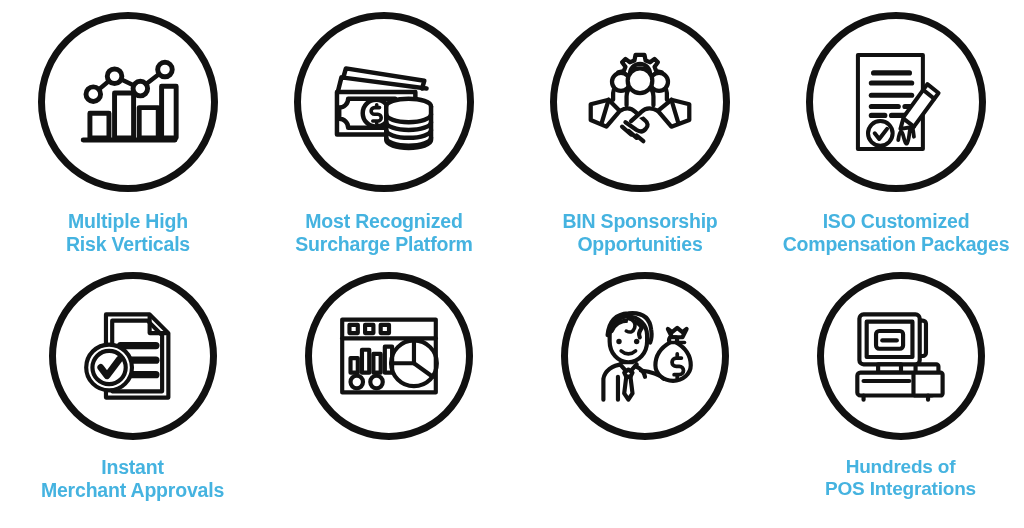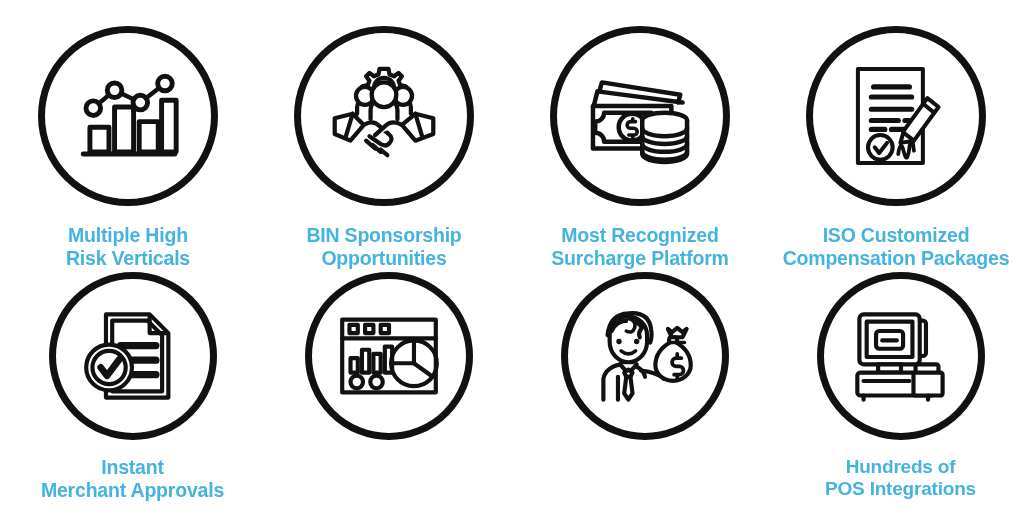--- a/index.html
+++ b/index.html
@@ -31,21 +31,21 @@
   .feature-row.row-2 { height: 264px; }
 
   .feature-cell {
     width: 256px;
     display: flex;
     flex-direction: column;
     align-items: center;
     box-sizing: border-box;
   }
 
-  .row-1 .feature-cell { padding-top: 26px; }
+  .row-1 .feature-cell { padding-top: 12px; }
   .row-2 .feature-cell { padding-top: 8px; margin-left: 9px; }
 
   .icon-circle {
     border-radius: 50%;
     border: 7px solid #111111;
     background: #ffffff;
     display: flex;
     align-items: center;
     justify-content: center;
     box-sizing: border-box;
@@ -102,51 +102,20 @@
             <polyline points="19,43 38,27 61,38 83,21" stroke-width="4"></polyline>
             <circle cx="19" cy="43" r="6.5" fill="#ffffff"></circle>
             <circle cx="38" cy="27" r="6.5" fill="#ffffff"></circle>
             <circle cx="61" cy="38" r="6.5" fill="#ffffff"></circle>
             <circle cx="83" cy="21" r="6.5" fill="#ffffff"></circle>
           </svg>
         </span>
       </div>
       <div class="feature-label">Multiple High
 Risk Verticals</div>
-    </div>
-
-    <div class="feature-cell">
-      <div class="icon-circle">
-        <span>
-          <svg viewBox="0 0 100 100" fill="none" stroke="#111111" stroke-width="3.8" stroke-linecap="round" stroke-linejoin="round">
-
-            <path d="M50 8 l4 0 1 5 4 1.5 4-3 3 3 -3 4 1.5 4 5 1 0 4 -5 1 -1.5 4 3 4 -3 3 -4-3 -4 1.5 -1 5 -4 0 -4 0 -1-5 -4-1.5 -4 3 -3-3 3-4 -1.5-4 -5-1 0-4 5-1 1.5-4 -3-4 3-3 4 3 4-1.5 1-5 z" fill="#ffffff"></path>
-            <circle cx="50" cy="25" r="9" fill="#ffffff"></circle>
-
-            <path d="M26 48 v-6 a7 7 0 0 1 14 0 v6" fill="#ffffff"></path>
-            <circle cx="33" cy="32" r="8" fill="#ffffff"></circle>
-            <path d="M60 48 v-6 a7 7 0 0 1 14 0 v6" fill="#ffffff"></path>
-            <circle cx="67" cy="32" r="8" fill="#ffffff"></circle>
-            <path d="M38 53 v-8 a12 12 0 0 1 24 0 v8" fill="#ffffff"></path>
-            <circle cx="50" cy="31" r="11" fill="#ffffff"></circle>
-
-            <path d="M6 52 l16-4 10 10 -12 14 -14-6 z" fill="#ffffff"></path>
-            <path d="M94 52 l-16-4 -12 10 12 14 16-6 z" fill="#ffffff"></path>
-            <path d="M22 48 l-6 20"></path>
-            <path d="M78 48 l6 20"></path>
-            <path d="M32 58 q8-5 14 1 l8 7 q5 4 1 8 q-3 4-8 1 l-10-7" fill="#ffffff"></path>
-            <path d="M66 58 q-9-5-15 1 l-9 8" fill="#ffffff"></path>
-            <path d="M34 72 l8 7"></path>
-            <path d="M40 76 l7 6"></path>
-            <path d="M47 80 l6 5"></path>
-          </svg>
-        </span>
-      </div>
-      <div class="feature-label">BIN Sponsorship
-Opportunities</div>
     </div>
 
     <div class="feature-cell">
       <div class="icon-circle">
         <span>
           <svg viewBox="0 0 100 100" fill="none" stroke="#111111" stroke-width="4" stroke-linecap="round" stroke-linejoin="round">
             <path d="M12 34 L16 20 L86 31 L84 38" fill="#ffffff"></path>
             <path d="M9 40 L12 28 L88 38" fill="#ffffff"></path>
             <rect x="8" y="41" width="70" height="38" fill="#ffffff"></rect>
             <path d="M16 48 q-0 0 0 0 L22 48 M8 48 h8 M8 72 h8" stroke="none"></path>
@@ -157,20 +126,51 @@
             <path d="M52 54 v30 a20 7 0 0 0 40 0 v-30" fill="#ffffff"></path>
             <path d="M52 61 a20 7 0 0 0 40 0"></path>
             <path d="M52 68 a20 7 0 0 0 40 0"></path>
             <path d="M52 75 a20 7 0 0 0 40 0"></path>
             <path d="M52 82 a20 7 0 0 0 40 0"></path>
           </svg>
         </span>
       </div>
       <div class="feature-label">Most Recognized
 Surcharge Platform</div>
+    </div>
+
+    <div class="feature-cell">
+      <div class="icon-circle">
+        <span>
+          <svg viewBox="0 0 100 100" fill="none" stroke="#111111" stroke-width="3.8" stroke-linecap="round" stroke-linejoin="round">
+
+            <path d="M50 8 l4 0 1 5 4 1.5 4-3 3 3 -3 4 1.5 4 5 1 0 4 -5 1 -1.5 4 3 4 -3 3 -4-3 -4 1.5 -1 5 -4 0 -4 0 -1-5 -4-1.5 -4 3 -3-3 3-4 -1.5-4 -5-1 0-4 5-1 1.5-4 -3-4 3-3 4 3 4-1.5 1-5 z" fill="#ffffff"></path>
+            <circle cx="50" cy="25" r="9" fill="#ffffff"></circle>
+
+            <path d="M26 48 v-6 a7 7 0 0 1 14 0 v6" fill="#ffffff"></path>
+            <circle cx="33" cy="32" r="8" fill="#ffffff"></circle>
+            <path d="M60 48 v-6 a7 7 0 0 1 14 0 v6" fill="#ffffff"></path>
+            <circle cx="67" cy="32" r="8" fill="#ffffff"></circle>
+            <path d="M38 53 v-8 a12 12 0 0 1 24 0 v8" fill="#ffffff"></path>
+            <circle cx="50" cy="31" r="11" fill="#ffffff"></circle>
+
+            <path d="M6 52 l16-4 10 10 -12 14 -14-6 z" fill="#ffffff"></path>
+            <path d="M94 52 l-16-4 -12 10 12 14 16-6 z" fill="#ffffff"></path>
+            <path d="M22 48 l-6 20"></path>
+            <path d="M78 48 l6 20"></path>
+            <path d="M32 58 q8-5 14 1 l8 7 q5 4 1 8 q-3 4-8 1 l-10-7" fill="#ffffff"></path>
+            <path d="M66 58 q-9-5-15 1 l-9 8" fill="#ffffff"></path>
+            <path d="M34 72 l8 7"></path>
+            <path d="M40 76 l7 6"></path>
+            <path d="M47 80 l6 5"></path>
+          </svg>
+        </span>
+      </div>
+      <div class="feature-label">BIN Sponsorship
+Opportunities</div>
     </div>
 
     <div class="feature-cell">
       <div class="icon-circle">
         <span>
           <svg viewBox="0 0 100 100" fill="none" stroke="#111111" stroke-width="3.6" stroke-linecap="round" stroke-linejoin="round">
             <rect x="16" y="8" width="58" height="84" fill="#ffffff"></rect>
             <line x1="30" y1="24" x2="62" y2="24" stroke-width="4.6"></line>
             <line x1="28" y1="33" x2="64" y2="33" stroke-width="4.6"></line>
             <line x1="28" y1="44" x2="64" y2="44" stroke-width="4.6"></line>

